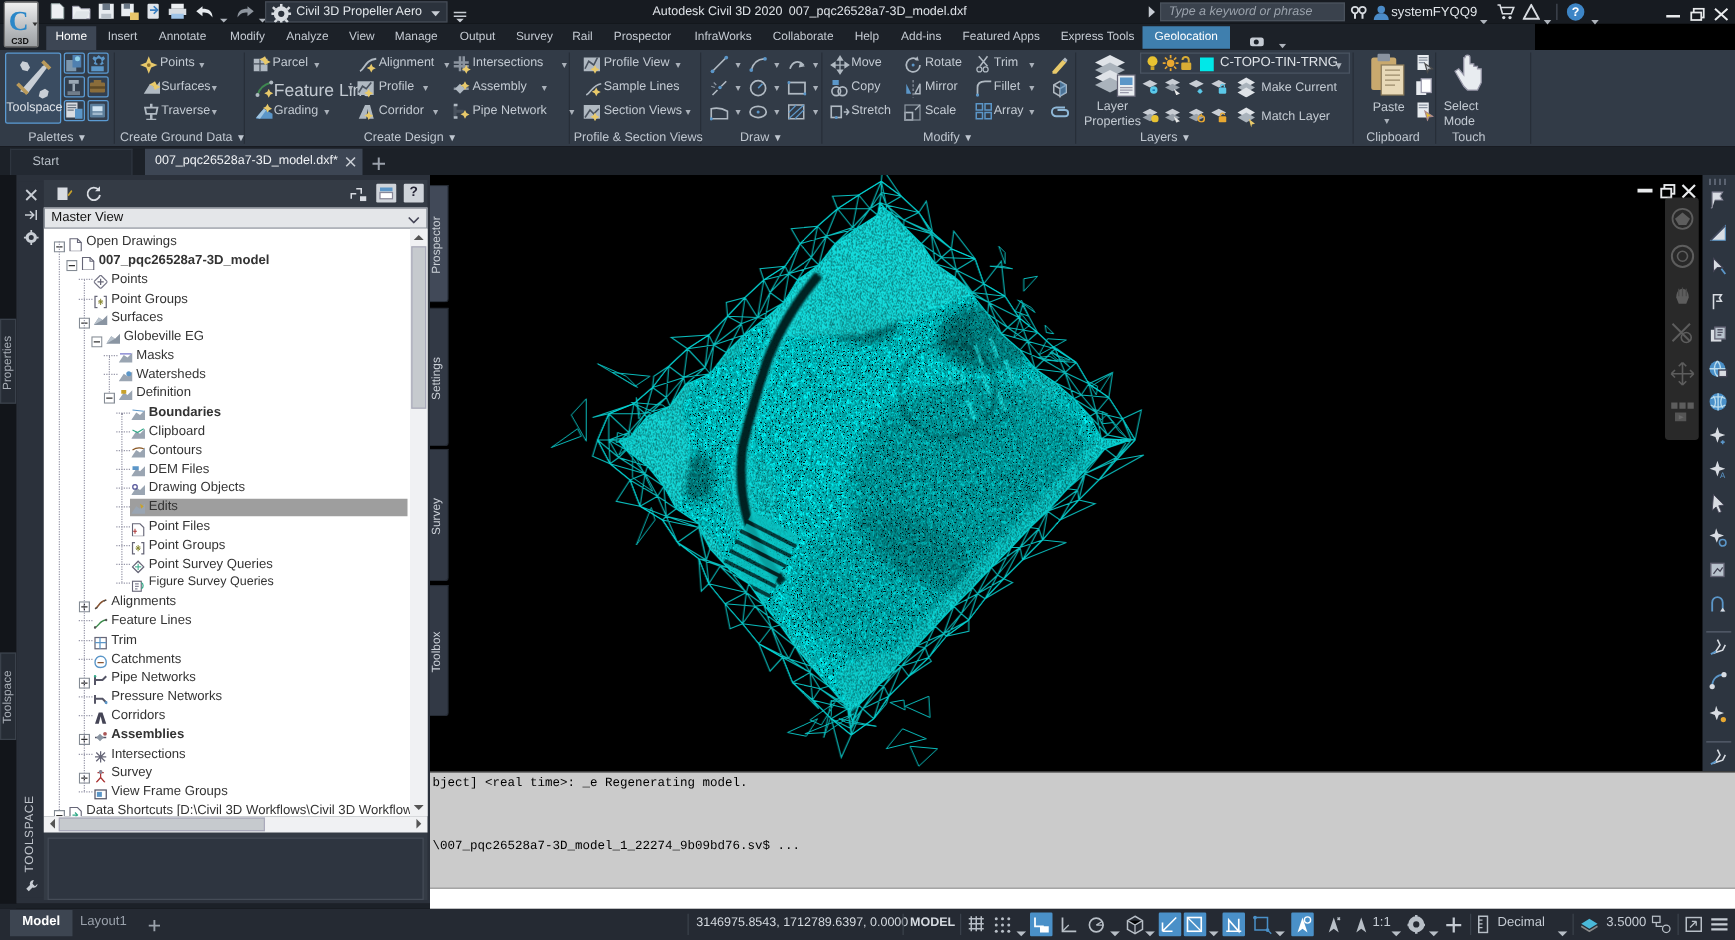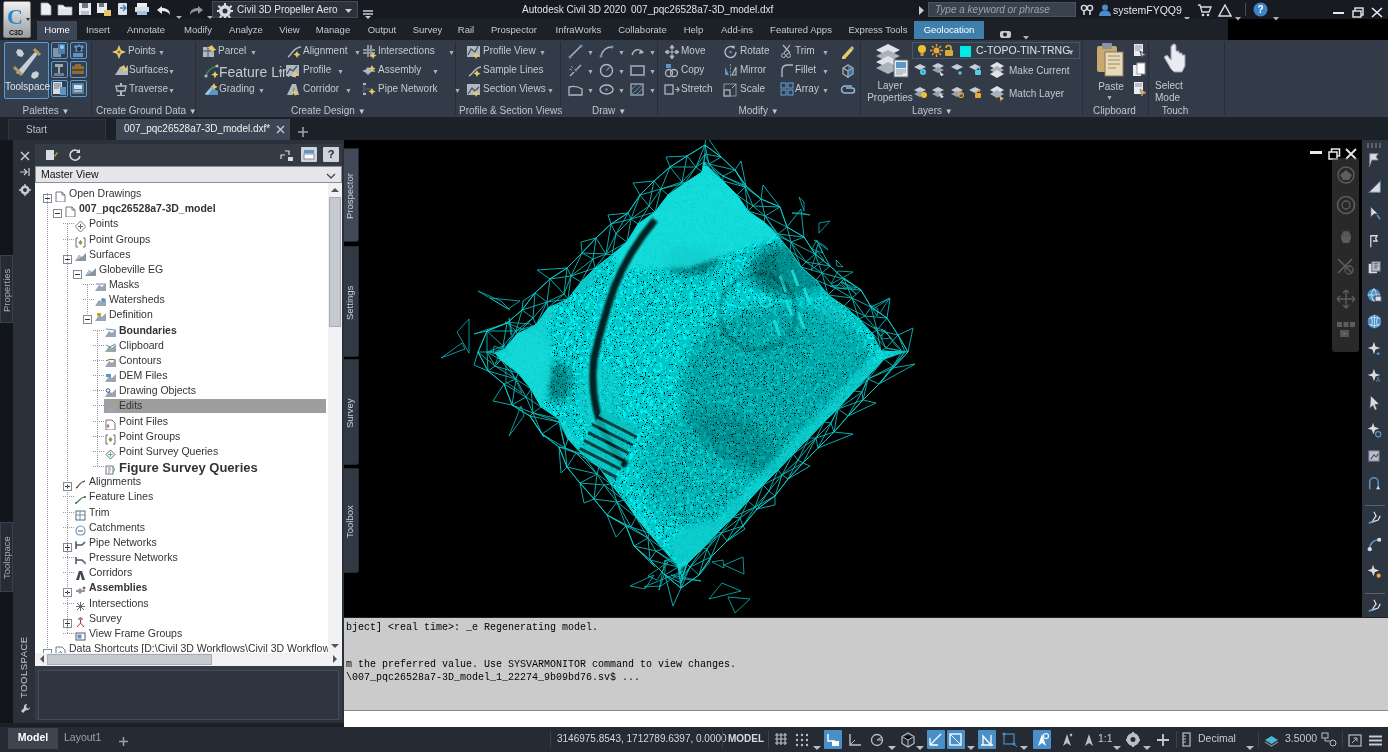--- a/index.html
+++ b/index.html
@@ -962,21 +962,21 @@
             <path d="M5.5 1L10 5.5 5.5 10 1 5.5z" fill="none" stroke="#667"></path>
             <path d="M5.5 3v5M3 5.5h5" stroke="#3a8" stroke-width="0.8"></path>
           </svg></div>
         <div class="t" style="left:84px;top:262px;font-size:10.5px;color:#333;font-weight:normal">Point Survey Queries</div>
         <div style="left:58px;top:283px;width:11px;height:0;border-top:1px dotted #99a;font-size:0"></div>
         <div style="left:70px;top:278px;width:11px;height:11px"><svg width="11" height="11" viewBox="0 0 11 11" style="">
             <rect x="1" y="2" width="7" height="8" fill="#fff" stroke="#667" stroke-width="0.9"></rect>
             <path d="M3 4h3M3 6h3M3 8h2" stroke="#889"></path>
             <path d="M8 3c2 1 2 4 0 5" stroke="#3a8" fill="none"></path>
           </svg></div>
-        <div class="t" style="left:84px;top:277px;font-size:13px;color:#333;font-weight:bold">Figure Survey Queries</div>
+        <div class="t" style="left:84px;top:277px;font-size:10px;color:#333;font-weight:normal">Figure Survey Queries</div>
         <div style="left:28px;top:294px;width:9px;height:9px"><svg width="9" height="9" viewBox="0 0 9 9" style="">
             <rect x="0.5" y="0.5" width="8" height="8" fill="#fff" stroke="#848b94"></rect>
             <path d="M2 4.5h5M4.5 2v5" stroke="#333"></path>
           </svg></div>
         <div style="left:40px;top:293px;width:11px;height:11px"><svg width="11" height="11" viewBox="0 0 11 11" style="">
             <path d="M1 9C4 8 4 3 10 2" stroke="#853" stroke-width="1.2" fill="none"></path>
             <path d="M1 9l2-1M10 2L8 3" stroke="#4a4a4a"></path>
           </svg></div>
         <div class="t" style="left:54px;top:292px;font-size:10.5px;color:#333;font-weight:normal">Alignments</div>
         <div style="left:28px;top:313px;width:11px;height:0;border-top:1px dotted #99a;font-size:0"></div>
@@ -1080,21 +1080,20 @@
         <svg width="5" height="8" viewBox="0 0 5 8" style="position:absolute;right:4px;top:2px">
           <path d="M0 0l4 4-4 4z" fill="#555"></path>
         </svg>
         <div style="left:12px;top:1px;width:165px;height:11px;background:#c6cace;border:1px solid #aab"></div>
       </div>
       <div style="left:3px;top:526px;width:301px;height:50px;background:#2e3540;border:1px solid #454c57"></div>
     </div>
   </div>
 <div style="left:344px;top:617px;width:1044px;height:120px;background:#cbcbcb;border-top:1px solid #222;font-family:'Liberation Mono',monospace">
     <div class="t" style="left:2px;top:4px;font-size:10px;color:#000;font-family:'Liberation Mono',monospace">bject] &lt;real time&gt;: _e Regenerating model.</div>
-    <div class="t" style="left:2px;top:41px;font-size:10px;color:#000;font-family:'Liberation Mono',monospace">m the preferred value. Use SYSVARMONITOR command to view changes.</div>
     <div class="t" style="left:2px;top:54px;font-size:10px;color:#000;font-family:'Liberation Mono',monospace">\007_pqc26528a7-3D_model_1_22274_9b09bd76.sv$ ...</div>
   </div>
 <div style="left:344px;top:710px;width:1044px;height:17px;background:#fff;border-top:1px solid #888"></div>
 <div style="left:0px;top:723px;width:344px;height:4px;background:#1c2128"></div>
 <div style="left:0px;top:727px;width:1388px;height:25px;background:#252a33">
     <div style="left:8px;top:1px;width:50px;height:21px;background:#3d4551">
       <div class="t" style="left:0;top:3px;width:50px;text-align:center;font-size:10.5px;font-weight:bold;color:#fff">Model</div>
     </div>
     <div class="t" style="left:64px;top:4px;font-size:10.5px;color:#9aa1ab">Layout1</div>
     <div style="left:118px;top:6px;width:11px;height:11px;"><svg width="11" height="11" viewBox="0 0 11 11" style="">

